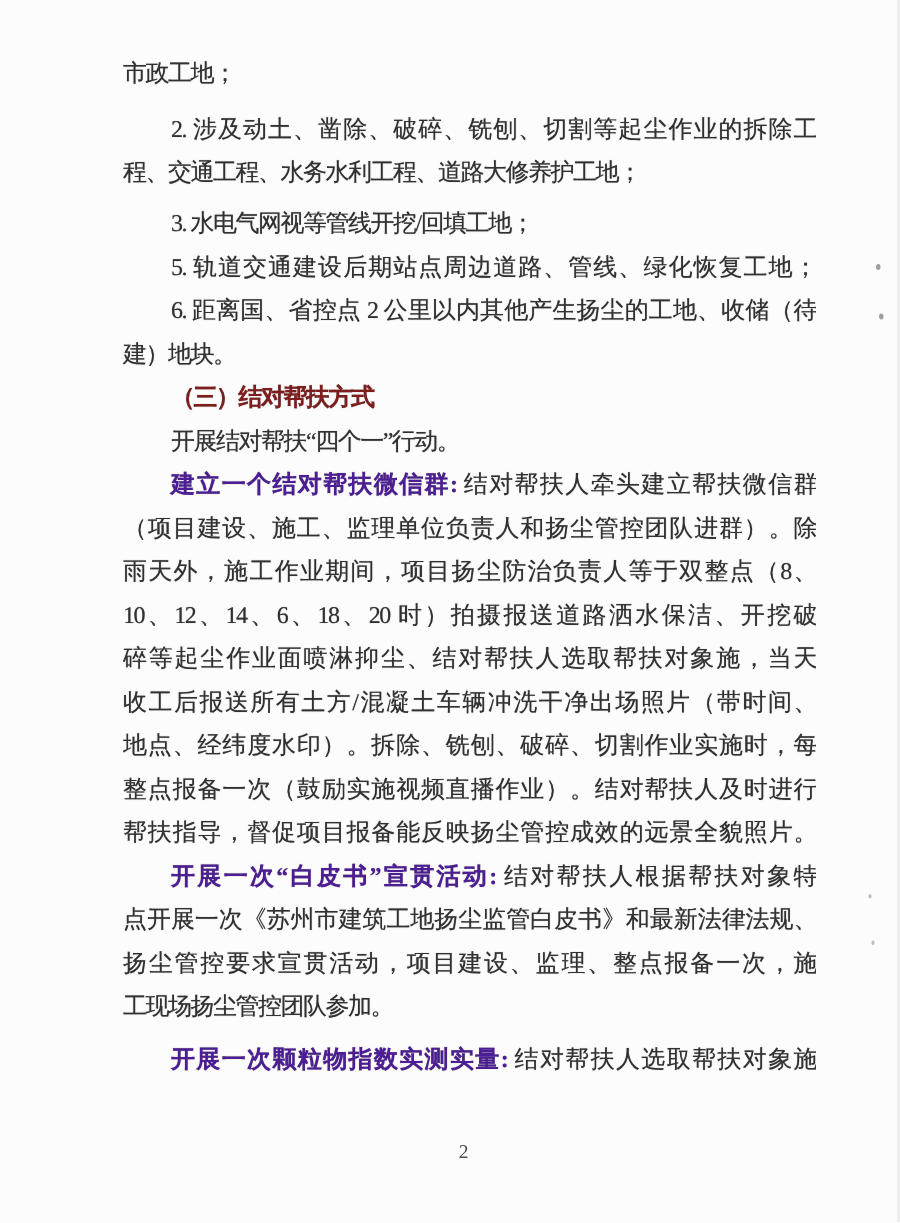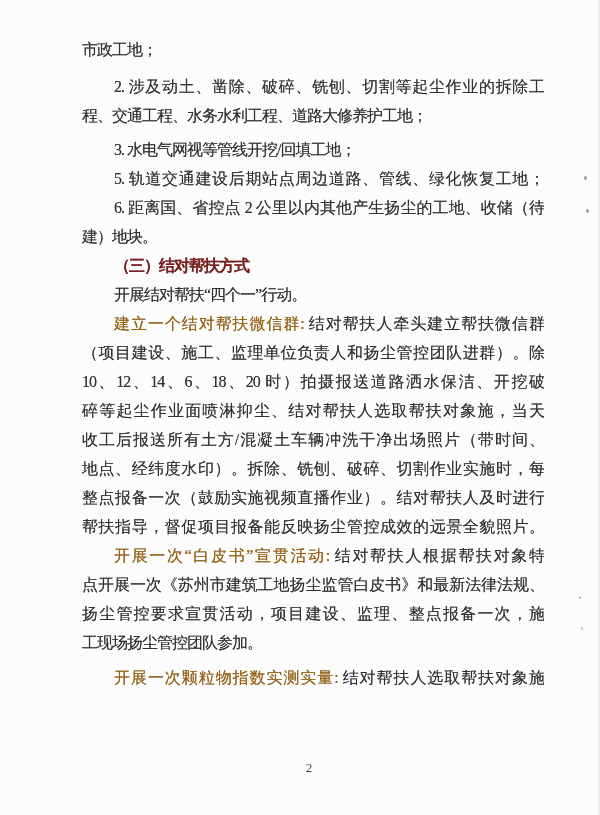--- a/index.html
+++ b/index.html
@@ -29,21 +29,21 @@
     white-space: pre-wrap;
     text-shadow: 0 0 0.6px rgba(70,70,70,0.7);
   }
   .in { text-indent: 32px; }
   .j {
     text-align: justify;
     text-align-last: justify;
     text-justify: inter-character;
   }
   .hd { font-weight: 700; color: #7f1d1d; }
-  .b  { font-weight: 400; color: #a16207; }
+  .b  { font-weight: 700; color: #4c1d95; }
   .mt8 { margin-top: 8px; }
   .mt5 { margin-top: 5px; }
   .mt2 { margin-top: 2px; }
   .mt6 { margin-top: 6px; }
   .pagenum {
     position: absolute;
     left: 78px; top: 759px;
     width: 462px;
     text-align: center;
     font-size: 13px;
@@ -77,20 +77,21 @@
     <div class="line in j mt8">2. 涉及动土、凿除、破碎、铣刨、切割等起尘作业的拆除工</div>
     <div class="line">程、交通工程、水务水利工程、道路大修养护工地；</div>
     <div class="line in mt5">3. 水电气网视等管线开挖/回填工地；</div>
     <div class="line in j">5. 轨道交通建设后期站点周边道路、管线、绿化恢复工地；</div>
     <div class="line in j">6. 距离国、省控点 2 公里以内其他产生扬尘的工地、收储（待</div>
     <div class="line">建）地块。</div>
     <div class="line in hd">（三）结对帮扶方式</div>
     <div class="line in">开展结对帮扶“四个一”行动。</div>
     <div class="line in j"><span class="b">建立一个结对帮扶微信群:</span><span> 结对帮扶人牵头建立帮扶微信群</span></div>
     <div class="line j">（项目建设、施工、监理单位负责人和扬尘管控团队进群）。除</div>
+    <div class="line j">雨天外，施工作业期间，项目扬尘防治负责人等于双整点（8、</div>
     <div class="line j">10、12、14、6、18、20 时）拍摄报送道路洒水保洁、开挖破</div>
     <div class="line j">碎等起尘作业面喷淋抑尘、结对帮扶人选取帮扶对象施，当天</div>
     <div class="line j">收工后报送所有土方/混凝土车辆冲洗干净出场照片（带时间、</div>
     <div class="line j">地点、经纬度水印）。拆除、铣刨、破碎、切割作业实施时，每</div>
     <div class="line j">整点报备一次（鼓励实施视频直播作业）。结对帮扶人及时进行</div>
     <div class="line j">帮扶指导，督促项目报备能反映扬尘管控成效的远景全貌照片。</div>
     <div class="line in j"><span class="b">开展一次“白皮书”宣贯活动:</span><span> 结对帮扶人根据帮扶对象特</span></div>
     <div class="line j">点开展一次《苏州市建筑工地扬尘监管白皮书》和最新法律法规、</div>
     <div class="line j">扬尘管控要求宣贯活动，项目建设、监理、整点报备一次，施</div>
     <div class="line">工现场扬尘管控团队参加。</div>

